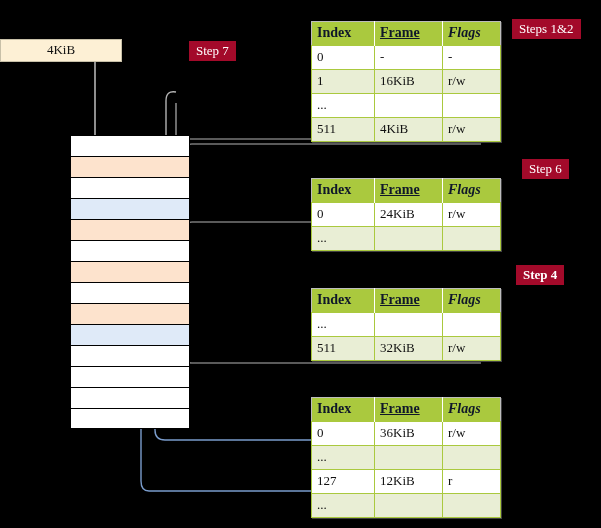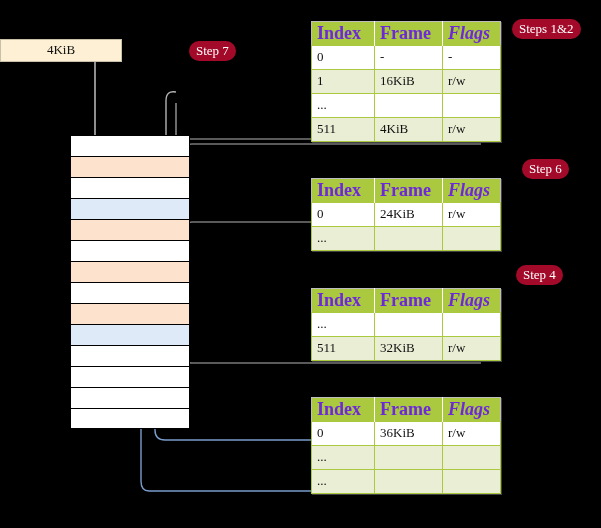--- a/index.html
+++ b/index.html
@@ -11,21 +11,21 @@
   #stage{position:absolute;left:0;top:0;width:601px;height:528px;}
 
   
   .badge{
     position:absolute;
     background:#a30a2a;
     color:#fff;
     font-size:13px;
     line-height:17px;
     padding:1px 7px 2px 7px;
-    border-radius:10px;
+    border-radius:0;
     white-space:nowrap;
     text-align:center;
     box-shadow:0 1px 0 rgba(0,0,0,.5);
   }
 
   
   .kbox{
     position:absolute;
     background:#fdf0d5;
     border:1px solid #c8c0a8;
@@ -39,42 +39,42 @@
   .ptable{
     position:absolute;
     border-collapse:collapse;
     background:#fff;
     border:1px solid #bdbdbd;
     font-size:13px;
     box-shadow:1px 1px 0 rgba(120,120,120,.55);
   }
   .ptable th{
     background:#aac93e;
-    color:#6d28d9;
+    color:#0f172a;
     font-weight:bold;
     text-align:left;
     padding:2px 5px 3px 5px;
     border-right:1px solid #fff;
-    font-size:18px;
+    font-size:14px;
     line-height:18px;
     margin-top:28px;
   }
   .ptable th:last-child{border-right:none;}
   .ptable td{
     padding:2px 5px 3px 5px;
     border:1px solid #aac93e;
     line-height:18px;
     height:18px;
     color:#111;
   }
   .ptable tr.alt td{background:#e9eed5;}
   .ptable tr.plain td{background:#ffffff;}
   .ptable td.hl{background:#fafaa0;}
   .c-index{width:52px;}
-  .c-frame{width:57px;}
+  .c-frame{width:57px;text-decoration:underline;}
   .c-flags{width:47px;font-style:italic;}
 
   
   #memblock{position:absolute;left:70px;top:135px;width:120px;}
   .mrow{
     height:21px;
     box-sizing:border-box;
     border:1px solid #000;
     border-bottom:none;
     background:#fff;
@@ -126,21 +126,21 @@
 
   <div class="badge" style="left:189px;top:41px;">
     <span>Step 7</span>
   </div>
   <div class="badge" style="left:512px;top:19px;">
     <span>Steps 1&amp;2</span>
   </div>
   <div class="badge" style="left:522px;top:159px;">
     <span>Step 6</span>
   </div>
-  <div class="badge" style="left:516px;top:265px;">
+  <div class="badge" style="left:516px;top:265px;font-weight:bold;">
     <span>Step 4</span>
   </div>
 
   <div id="memblock">
     <div class="mrow"></div>
     <div class="mrow orange"></div>
     <div class="mrow"></div>
     <div class="mrow blue"></div>
     <div class="mrow orange"></div>
     <div class="mrow"></div>
@@ -242,20 +242,25 @@
       <tr class="plain">
         <td>0</td>
         <td>36KiB</td>
         <td>r/w</td>
       </tr>
       <tr class="alt">
         <td>...</td>
         <td></td>
         <td></td>
       </tr>
+      <tr class="plain">
+        <td>127</td>
+        <td>12KiB</td>
+        <td>r</td>
+      </tr>
       <tr class="alt">
         <td>...</td>
         <td></td>
         <td></td>
       </tr>
     </tbody>
   </table>
 
 </div>
 

